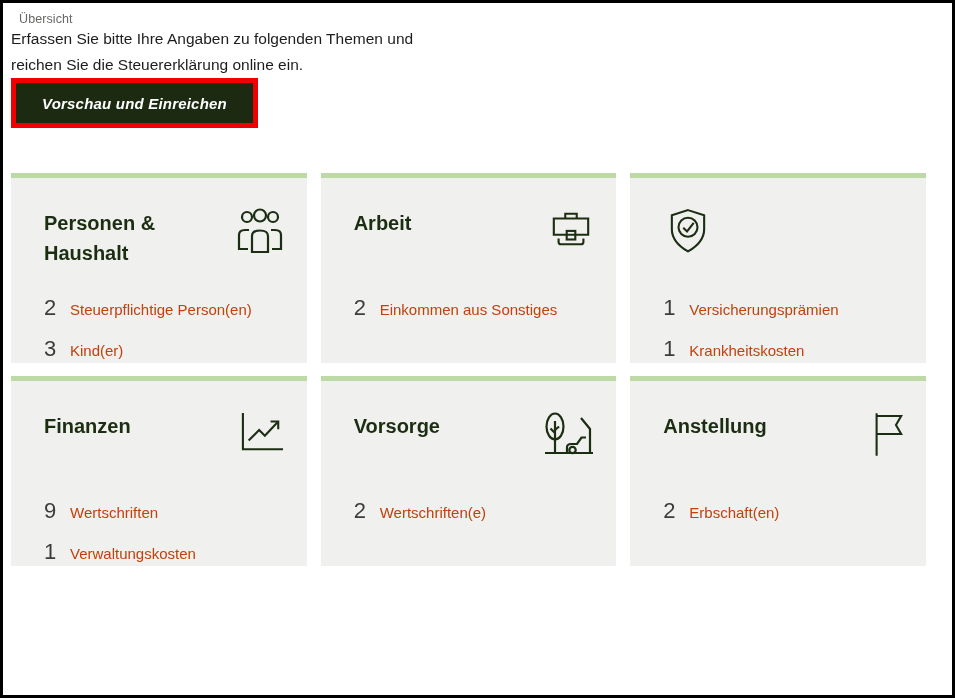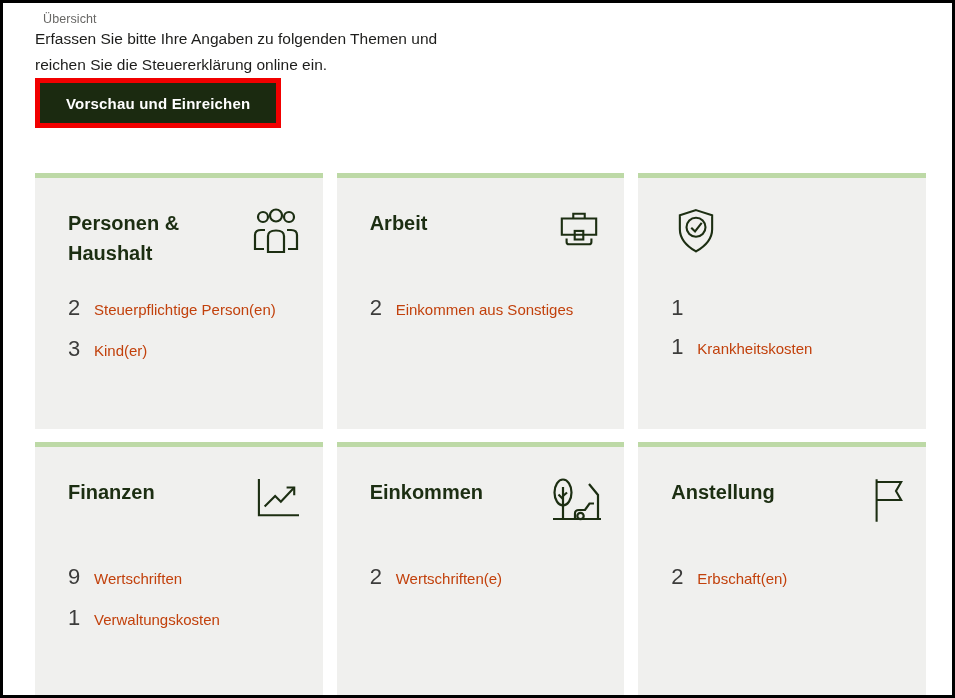--- a/index.html
+++ b/index.html
@@ -9,21 +9,21 @@
     color: #1d1d1b;
     width: 955px;
     height: 698px;
   }
   .frame {
     width: 955px;
     height: 698px;
     border: 3px solid var(--frame_border, #000000);
     background: #fff;
     overflow: hidden;
-    padding: 9px 26px 0 32px;
+    padding: 9px 26px 0 8px;
   }
   .breadcrumb {
     margin-left: 8px;
     font-size: 12.5px;
     color: #686765;
     letter-spacing: 0.1px;
   }
   .intro-row {
     display: flex;
     justify-content: center;
@@ -46,32 +46,33 @@
     border: none;
     background: var(--button_bg, #1b2a10);
     color: #ffffff;
     font-family: "Liberation Sans", sans-serif;
     font-size: 15px;
     font-weight: bold;
     height: 40px;
     padding: 0 26px;
     cursor: pointer;
     letter-spacing: 0.2px;
+    font-style: italic;
   }
   .cards {
     margin-top: 45px;
     display: grid;
     grid-template-columns: repeat(3, 1fr);
     column-gap: 14px;
     row-gap: 13px;
   }
   .card {
     background: var(--card_bg, #f0f0ee);
     border-top: 5px solid var(--accent_green, #bdd9a6);
-    height: 256px;
+    height: 190px;
     padding: 30px 22px 0 33px;
     cursor: pointer;
   }
   .card-header {
     display: flex;
     justify-content: space-between;
     align-items: flex-start;
     height: 88px;
   }
   .card-title {
@@ -179,20 +180,21 @@
           <svg width="38" height="47" viewBox="0 0 40 49">
             <path d="M20 2 L37 7.5 V22 Q37 35.5 20 45.5 Q3 35.5 3 22 V7.5 Z"></path>
             <circle cx="20" cy="20" r="10"></circle>
             <path d="M15 20.5 L19 24.5 L26 15.5"></path>
           </svg>
         </span>
       </div>
       <ul class="card-items">
         <li class="card-item">
           <span class="item-count">1</span>
+          <span class="item-label">Versicherungsprämien</span>
         </li>
         <li class="card-item">
           <span class="item-count">1</span>
           <span class="item-label">Krankheitskosten</span>
         </li>
       </ul>
     </section>
 
     <section class="card">
       <div class="card-header">
@@ -212,21 +214,21 @@
         </li>
         <li class="card-item">
           <span class="item-count">1</span>
           <span class="item-label">Verwaltungskosten</span>
         </li>
       </ul>
     </section>
 
     <section class="card">
       <div class="card-header">
-        <h2 class="card-title">Einkommen</h2>
+        <h2 class="card-title">Vorsorge</h2>
         <span class="card-icon">
           <svg width="50" height="45" viewBox="0 0 50 45">
             <path d="M1 42 H49"></path>
             <ellipse cx="11" cy="15.5" rx="8.5" ry="13"></ellipse>
             <path d="M11 10 V42"></path>
             <path d="M11 22 L6.5 17.5"></path>
             <path d="M11 19 L15 15.5"></path>
             <path d="M46 42 V18 L37 7"></path>
             <path d="M23 42 V36.5 Q23 33 27 33 H33 L37.5 26.5 H42"></path>
             <circle cx="28.5" cy="39" r="3.2"></circle>

